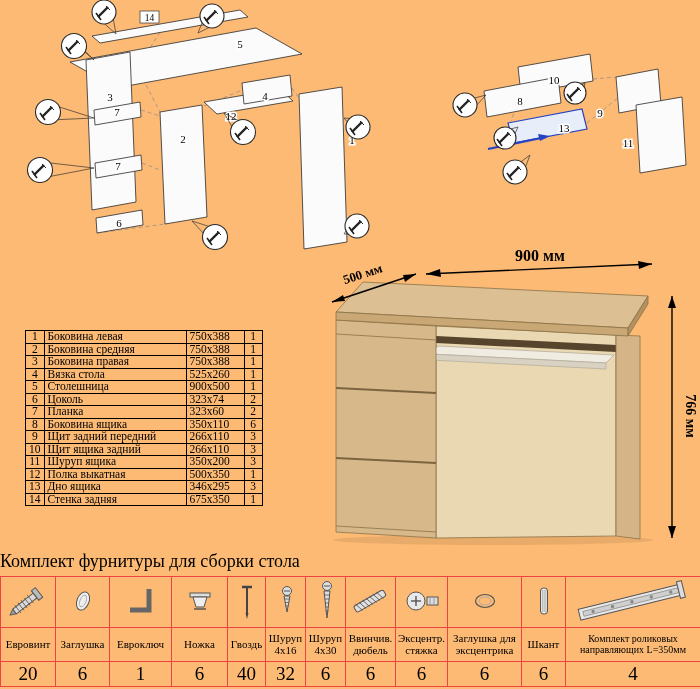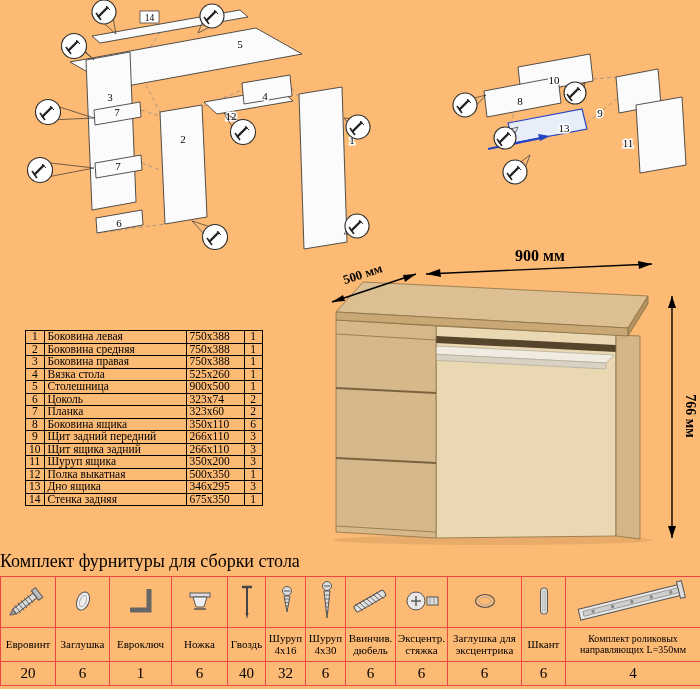--- a/index.html
+++ b/index.html
@@ -18,21 +18,21 @@
   .parts-table{font-size:11.5px;line-height:1;}
   .parts-table td{border:1px solid #000;height:12px;padding:0 3px;white-space:nowrap;}
   .parts-table .c-num{text-align:center;}
   .parts-table .c-size{}
   .parts-table .c-qty{text-align:center;}
   .hw-title{width:660px;text-align:left;font-size:18px;}
   .hw-table{width:700px;table-layout:fixed;font-size:11px;}
   .hw-table td{border:1px solid #ef4444;text-align:center;vertical-align:middle;padding:1px 2px;overflow:hidden;}
   .hw-icon-cell{height:50px;}
   .hw-label-cell{height:34px;line-height:1.08;}
-  .hw-qty-cell{height:24px;font-size:15px;}
+  .hw-qty-cell{height:24px;font-size:19px;}
   .hw-label-small{font-size:10px;}
 </style>
 </head>
 <body>
 
 <div class="page">
 
   <svg class="abs" style="left:0;top:0" width="430" height="265" viewBox="0 0 430 265">
     <defs>
       <g id="screwGlyphA">

